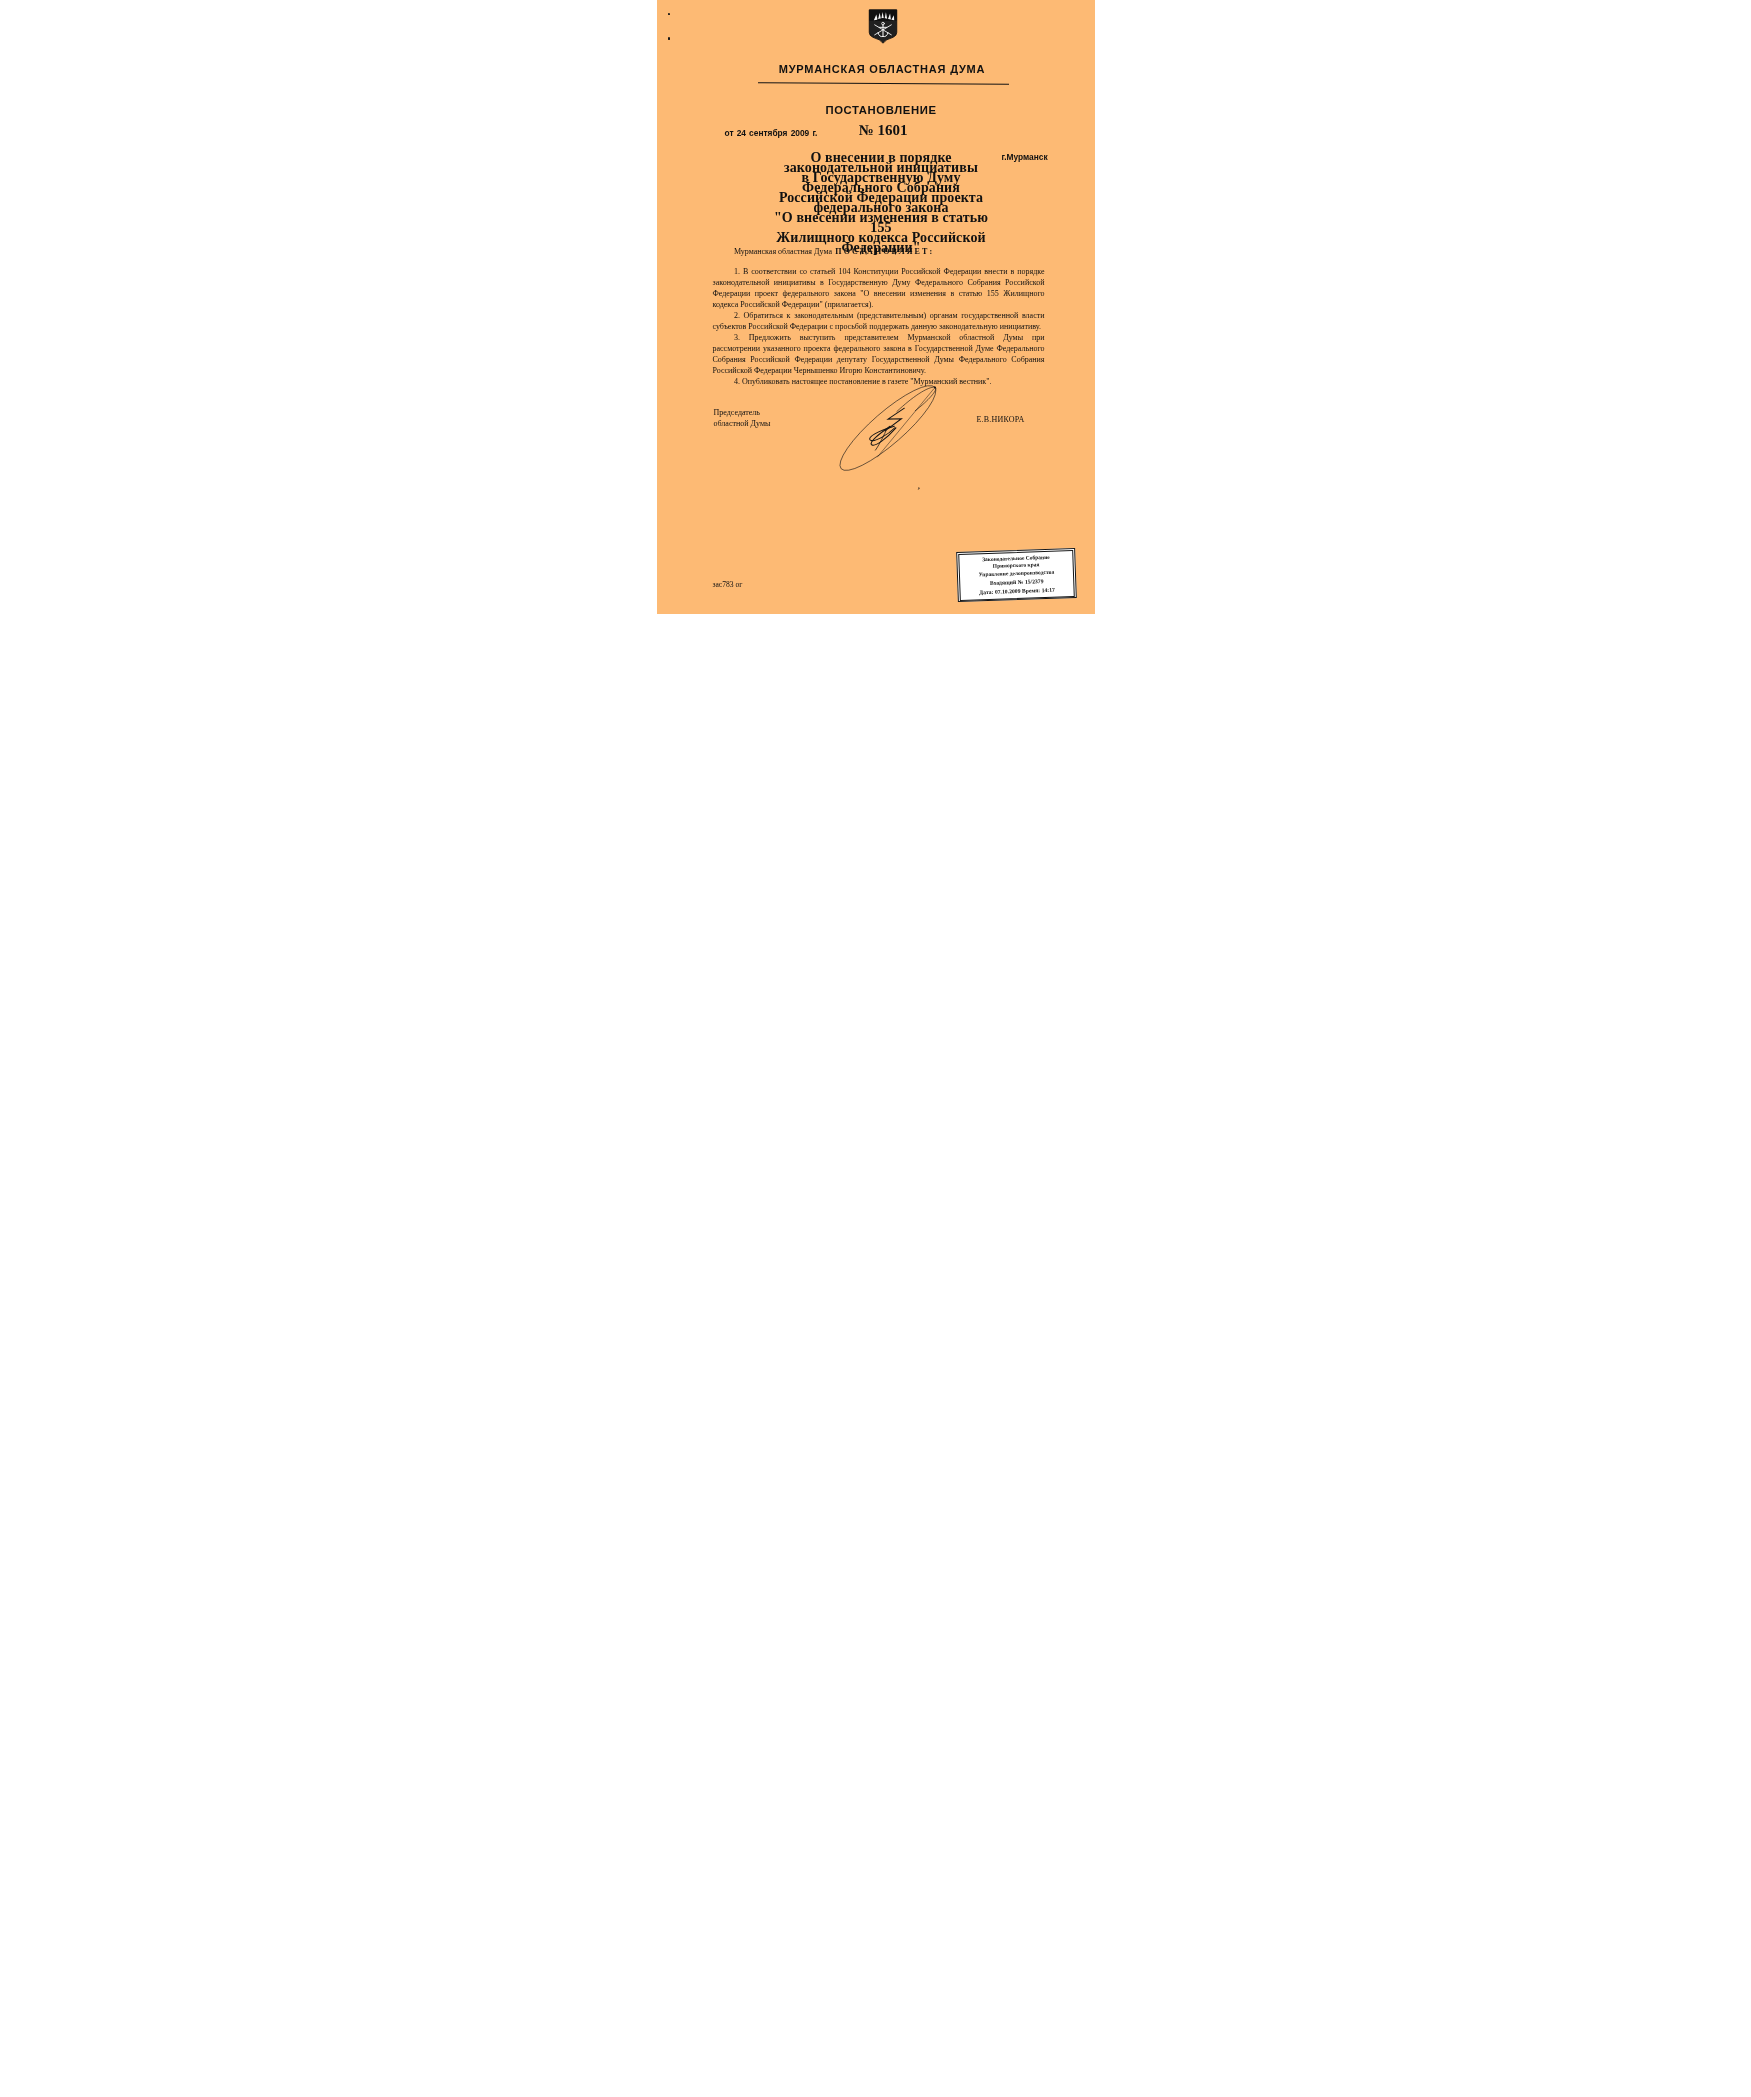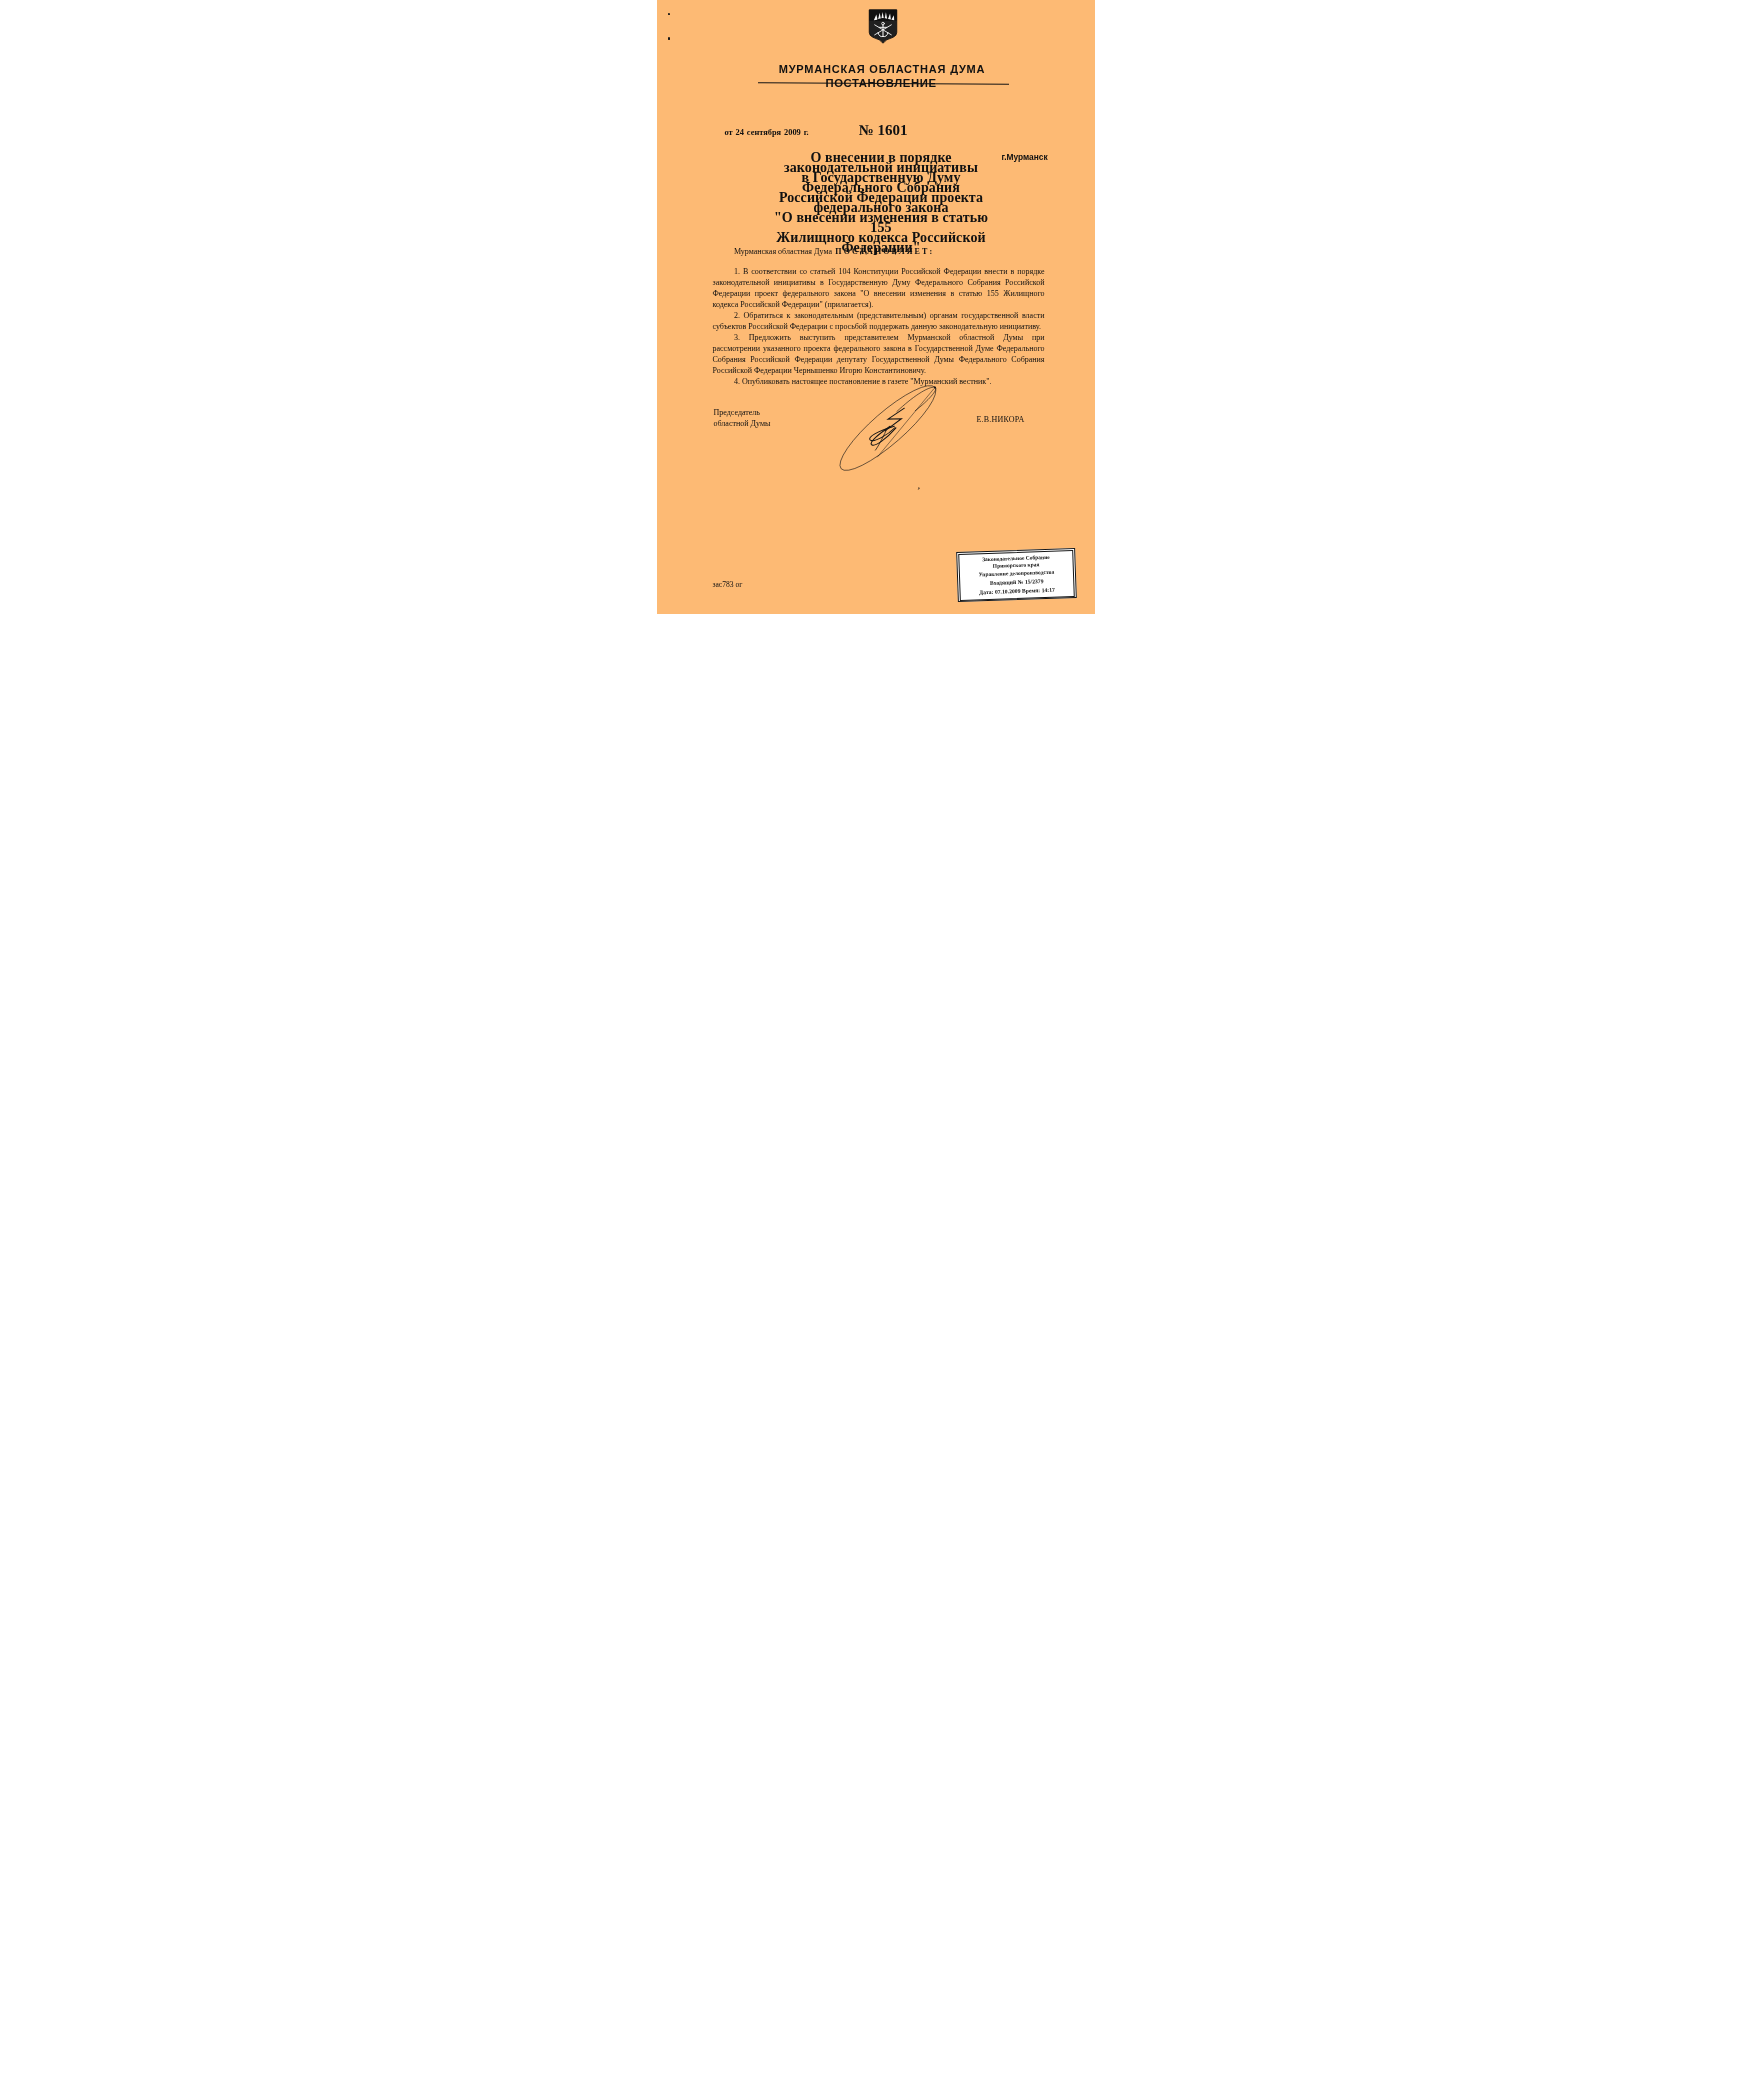--- a/index.html
+++ b/index.html
@@ -42,32 +42,32 @@
   }
   .divider {
     position: absolute;
     left: 101px; top: 83px;
     width: 251px; height: 1.3px;
     background: #131313;
     transform: rotate(0.35deg);
   }
   .doc-type {
     position: absolute;
-    left: 96px; top: 77px; width: 257px;
+    left: 96px; top: 104px; width: 257px;
     text-align: center;
     font-family: "Liberation Sans", sans-serif;
     font-weight: bold;
     font-size: 11.3px;
     letter-spacing: 0.6px;
   }
 
   .date-left {
     position: absolute;
     left: 68px; top: 128px;
-    font-family: Liberation Serif, serif;
+    font-family: Liberation Sans, sans-serif;
     font-weight: bold;
     font-size: 8.4px;
     word-spacing: 0.8px;
     white-space: nowrap;
   }
   .doc-number {
     position: absolute;
     left: 197px; top: 122px; width: 59px;
     text-align: center;
     font-family: "Liberation Serif", serif;

